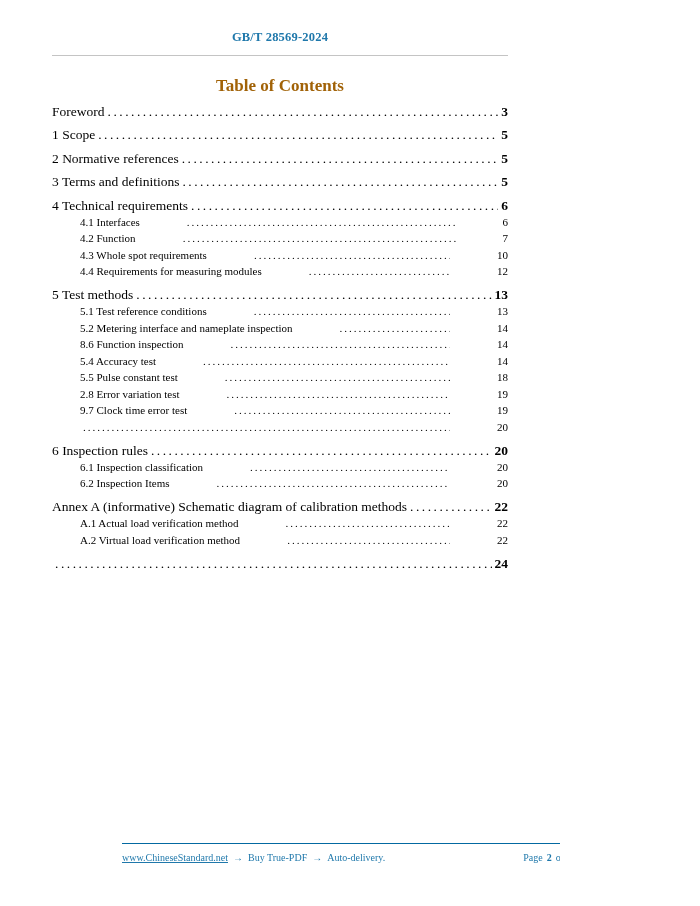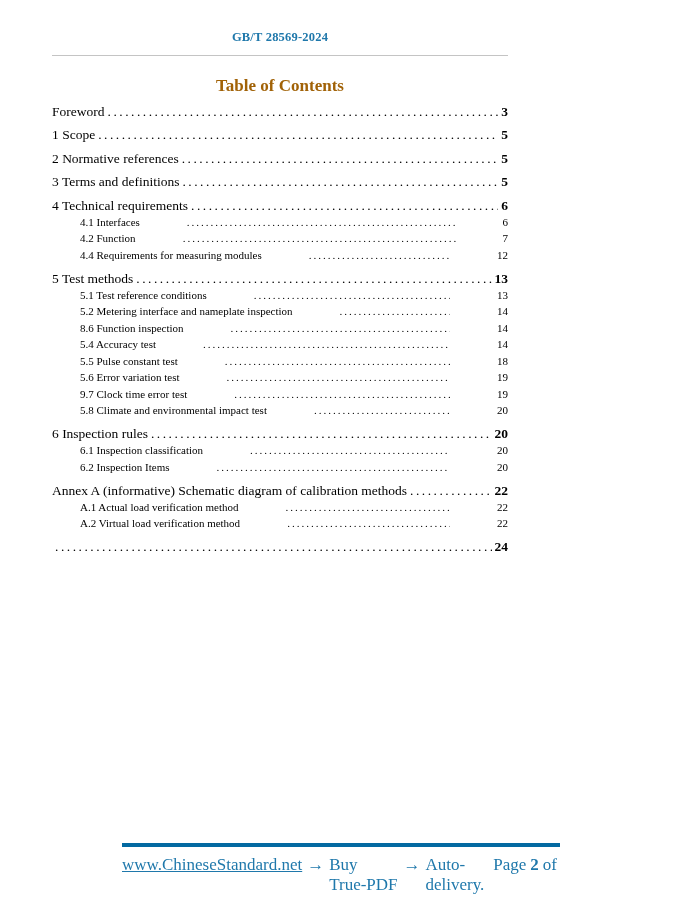--- a/index.html
+++ b/index.html
@@ -76,23 +76,23 @@
     content: "..........................................................................................................................................................................";
     letter-spacing: 2px;
   }
   .toc-page { white-space: nowrap; }
   .level-0 .toc-page { font-weight: bold; }
   .footer {
     position: absolute;
     top: 843px;
     left: 122px;
     width: 456px;
-    border-top: 4px solid #0369a1;
+    border-top: 1px solid #0369a1;
     padding-top: 8px;
-    font-size: 17px;
+    font-size: 10px;
     color: var(--accent, #1f78ab);
   }
   .footer-row {
     display: flex;
     justify-content: space-between;
     align-items: baseline;
   }
   .footer-left {
     display: inline-flex;
     gap: 5px;
@@ -151,20 +151,25 @@
           <span class="toc-label">4.1 Interfaces</span>
           <span class="toc-dots"></span>
           <span class="toc-page">6</span>
         </div>
         <div class="toc-row level-1">
           <span class="toc-label">4.2 Function</span>
           <span class="toc-dots"></span>
           <span class="toc-page">7</span>
         </div>
         <div class="toc-row level-1">
+          <span class="toc-label">4.3 Whole spot requirements</span>
+          <span class="toc-dots"></span>
+          <span class="toc-page">10</span>
+        </div>
+        <div class="toc-row level-1">
           <span class="toc-label">4.4 Requirements for measuring modules</span>
           <span class="toc-dots"></span>
           <span class="toc-page">12</span>
         </div>
         <div class="toc-row level-0">
           <span class="toc-label">5 Test methods</span>
           <span class="toc-dots"></span>
           <span class="toc-page">13</span>
         </div>
         <div class="toc-row level-1">
@@ -186,31 +191,30 @@
           <span class="toc-label">5.4 Accuracy test</span>
           <span class="toc-dots"></span>
           <span class="toc-page">14</span>
         </div>
         <div class="toc-row level-1">
           <span class="toc-label">5.5 Pulse constant test</span>
           <span class="toc-dots"></span>
           <span class="toc-page">18</span>
         </div>
         <div class="toc-row level-1">
-          <span class="toc-label">5.6 Error variation test</span>
+          <span class="toc-label">2.8 Error variation test</span>
           <span class="toc-dots"></span>
           <span class="toc-page">19</span>
         </div>
         <div class="toc-row level-1">
           <span class="toc-label">9.7 Clock time error test</span>
           <span class="toc-dots"></span>
           <span class="toc-page">19</span>
         </div>
         <div class="toc-row level-1">
-          <span class="toc-label">5.8 Climate and environmental impact test</span>
           <span class="toc-dots"></span>
           <span class="toc-page">20</span>
         </div>
         <div class="toc-row level-0">
           <span class="toc-label">6 Inspection rules</span>
           <span class="toc-dots"></span>
           <span class="toc-page">20</span>
         </div>
         <div class="toc-row level-1">
           <span class="toc-label">6.1 Inspection classification</span>

